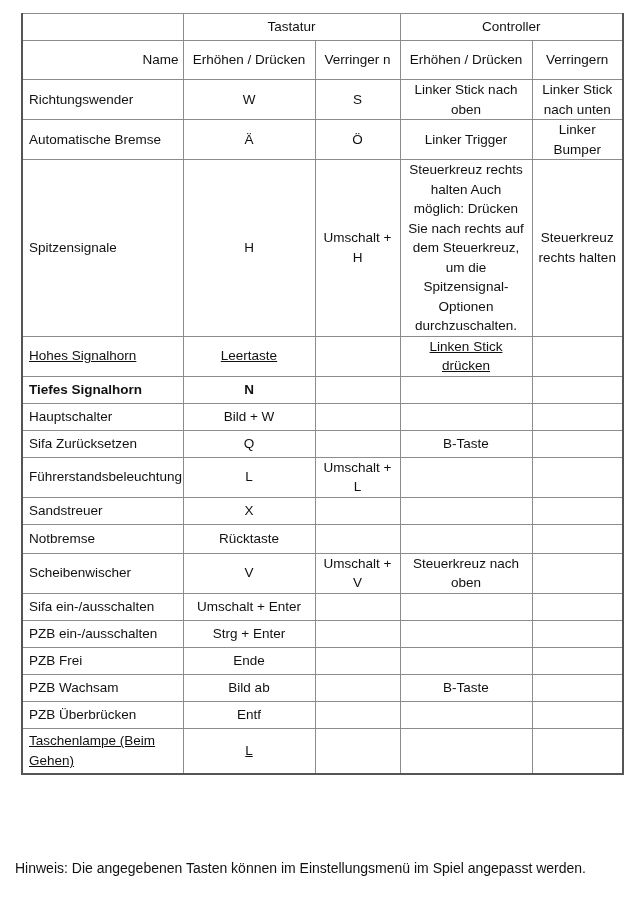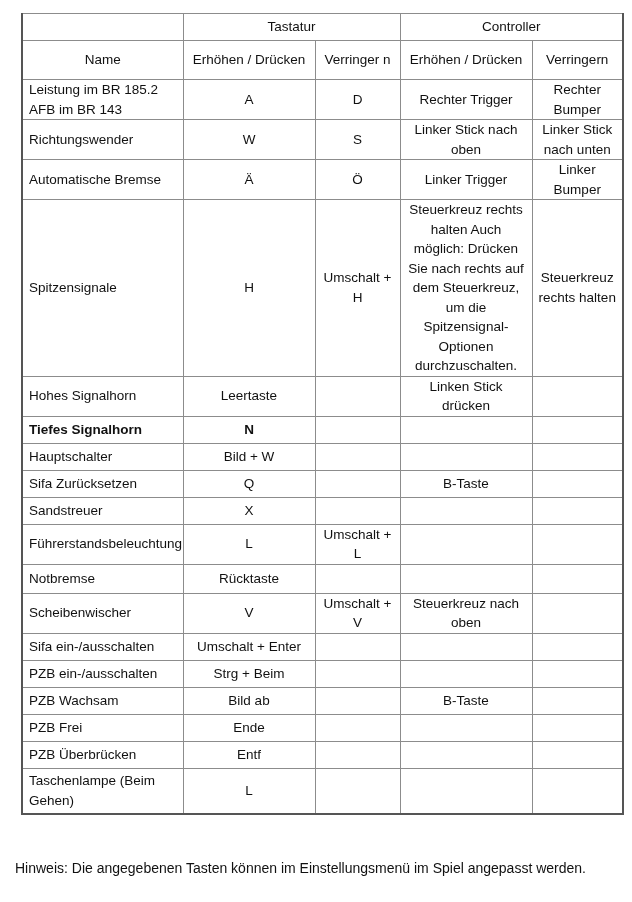--- a/index.html
+++ b/index.html
@@ -2,21 +2,21 @@
 <html><head>
 <meta charset="utf-8">
 <style>
   html, body { margin:0; padding:0; background:#ffffff; }
   body { width:632px; height:902px; position:relative; overflow:hidden;
          font-family:"Liberation Sans", sans-serif; color:#111; }
   table.keys { position:absolute; left:21px; top:13px; width:601px;
                border-collapse:collapse; table-layout:fixed; font-size:13.5px; line-height:19.5px; }
   table.keys td, table.keys th { border:1.5px solid #8c8c8c; padding:0 4px; vertical-align:middle; }
   table.keys th { font-weight:normal; text-align:center; }
-  table.keys th.name-h { text-align:center; }
+  table.keys th.name-h { text-align:right; }
   table.keys td.c { text-align:center; }
   table.keys td.l { text-align:left; padding-left:6px; }
   table.keys { border-left:2px solid #555; border-right:2px solid #555; border-bottom:2px solid #555; }
   col.c0 { width:161px; } col.c1 { width:132px; } col.c2 { width:85px; } col.c3 { width:132px; } col.c4 { width:91px; }
   tr.h1 { height:27px; } tr.h2 { height:39px; }
   .note { position:absolute; left:15px; top:860px; font-size:14px; white-space:nowrap; }
 </style>
 </head>
 <body>
 
@@ -37,48 +37,41 @@
     <tr class="h2">
       <th class="name-h">Name</th>
       <th>Erhöhen / Drücken</th>
       <th>Verringer n</th>
       <th>Erhöhen / Drücken</th>
       <th>Verringern</th>
     </tr>
   </thead>
   <tbody id="rows">
       <tr style="height: 39px;">
-        <td class="l">Leistung im BR 185.2 AFB im BR 143</td>
-        <td class="c">A</td>
-        <td class="c">D</td>
-        <td class="c">Rechter Trigger</td>
-        <td class="c">Rechter Bumper</td>
-      </tr>
-      <tr style="height: 39px;">
         <td class="l">Richtungswender</td>
         <td class="c">W</td>
         <td class="c">S</td>
         <td class="c">Linker Stick nach oben</td>
         <td class="c">Linker Stick nach unten</td>
       </tr>
       <tr style="height: 39px;">
         <td class="l">Automatische Bremse</td>
         <td class="c">Ä</td>
         <td class="c">Ö</td>
         <td class="c">Linker Trigger</td>
         <td class="c">Linker Bumper</td>
       </tr>
       <tr style="height: 176px;">
         <td class="l">Spitzensignale</td>
         <td class="c">H</td>
         <td class="c">Umschalt + H</td>
         <td class="c">Steuerkreuz rechts halten Auch möglich: Drücken Sie nach rechts auf dem Steuerkreuz, um die Spitzensignal-Optionen durchzuschalten.</td>
         <td class="c">Steuerkreuz rechts halten</td>
       </tr>
-      <tr style="height: 39px;">
+      <tr style="height: 39px; text-decoration: underline;">
         <td class="l">Hohes Signalhorn</td>
         <td class="c">Leertaste</td>
         <td class="c"></td>
         <td class="c">Linken Stick drücken</td>
         <td class="c"></td>
       </tr>
       <tr style="height: 27px; font-weight: bold;">
         <td class="l">Tiefes Signalhorn</td>
         <td class="c">N</td>
         <td class="c"></td>
@@ -92,31 +85,31 @@
         <td class="c"></td>
         <td class="c"></td>
       </tr>
       <tr style="height: 27px;">
         <td class="l">Sifa Zurücksetzen</td>
         <td class="c">Q</td>
         <td class="c"></td>
         <td class="c">B-Taste</td>
         <td class="c"></td>
       </tr>
+      <tr style="height: 39px;">
+        <td class="l">Führerstandsbeleuchtung</td>
+        <td class="c">L</td>
+        <td class="c">Umschalt + L</td>
+        <td class="c"></td>
+        <td class="c"></td>
+      </tr>
       <tr style="height: 27px;">
         <td class="l">Sandstreuer</td>
         <td class="c">X</td>
         <td class="c"></td>
-        <td class="c"></td>
-        <td class="c"></td>
-      </tr>
-      <tr style="height: 39px;">
-        <td class="l">Führerstandsbeleuchtung</td>
-        <td class="c">L</td>
-        <td class="c">Umschalt + L</td>
         <td class="c"></td>
         <td class="c"></td>
       </tr>
       <tr style="height: 29px;">
         <td class="l">Notbremse</td>
         <td class="c">Rücktaste</td>
         <td class="c"></td>
         <td class="c"></td>
         <td class="c"></td>
       </tr>
@@ -129,47 +122,47 @@
       </tr>
       <tr style="height: 27px;">
         <td class="l">Sifa ein-/ausschalten</td>
         <td class="c">Umschalt + Enter</td>
         <td class="c"></td>
         <td class="c"></td>
         <td class="c"></td>
       </tr>
       <tr style="height: 27px;">
         <td class="l">PZB ein-/ausschalten</td>
-        <td class="c">Strg + Beim</td>
+        <td class="c">Strg + Enter</td>
+        <td class="c"></td>
+        <td class="c"></td>
+        <td class="c"></td>
+      </tr>
+      <tr style="height: 27px;">
+        <td class="l">PZB Frei</td>
+        <td class="c">Ende</td>
         <td class="c"></td>
         <td class="c"></td>
         <td class="c"></td>
       </tr>
       <tr style="height: 27px;">
         <td class="l">PZB Wachsam</td>
         <td class="c">Bild ab</td>
         <td class="c"></td>
         <td class="c">B-Taste</td>
         <td class="c"></td>
       </tr>
       <tr style="height: 27px;">
-        <td class="l">PZB Frei</td>
-        <td class="c">Ende</td>
-        <td class="c"></td>
-        <td class="c"></td>
-        <td class="c"></td>
-      </tr>
-      <tr style="height: 27px;">
         <td class="l">PZB Überbrücken</td>
         <td class="c">Entf</td>
         <td class="c"></td>
         <td class="c"></td>
         <td class="c"></td>
       </tr>
-      <tr style="height: 46px;">
+      <tr style="height: 46px; text-decoration: underline;">
         <td class="l">Taschenlampe (Beim Gehen)</td>
         <td class="c">L</td>
         <td class="c"></td>
         <td class="c"></td>
         <td class="c"></td>
       </tr>
     </tbody>
 </table>
 
 <div class="note">Hinweis: Die angegebenen Tasten können im Einstellungsmenü im Spiel angepasst werden.</div>

